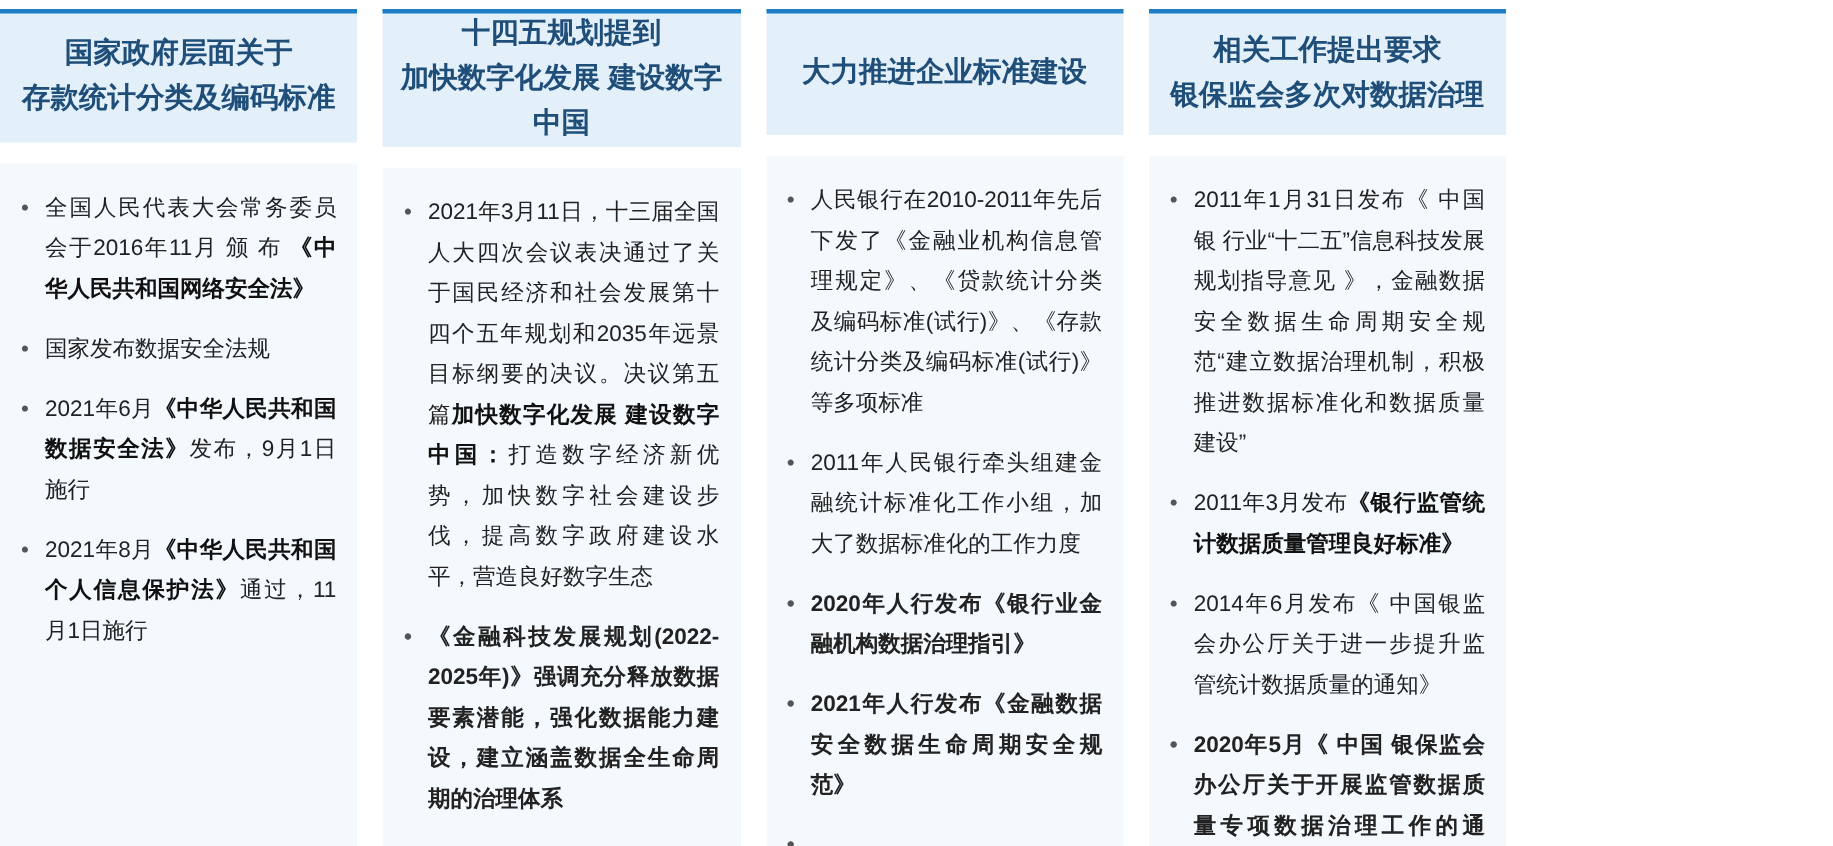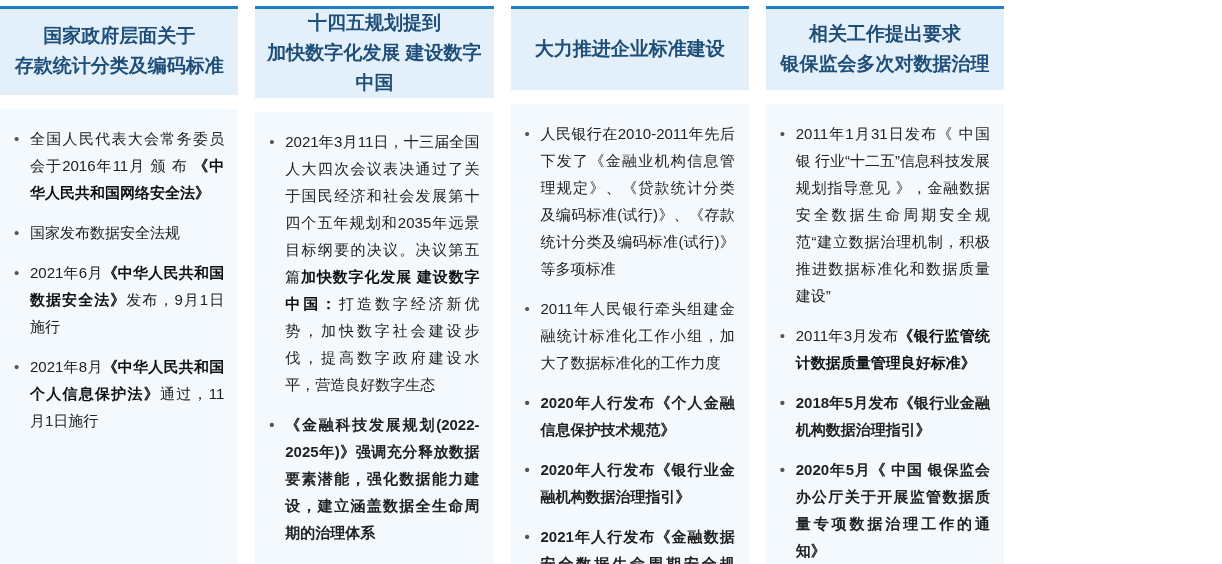--- a/index.html
+++ b/index.html
@@ -120,36 +120,35 @@
   </div>
 
   <div class="column">
     <div class="col-header">
       <span class="hline">大力推进企业标准建设</span>
     </div>
     <div class="col-body">
       <ul class="bullets" id="list-2">
           <li><span>人民银行在2010-2011年先后下发了《金融业机构信息管理规定》、《贷款统计分类及编码标准(试行)》、《存款统计分类及编码标准(试行)》等多项标准</span></li>
           <li><span>2011年人民银行牵头组建金融统计标准化工作小组，加大了数据标准化的工作力度</span></li>
-          <li class="strong-item"><span>2020年人行发布《个人金融信息保护技术规范》</span></li>
           <li class="strong-item"><span>2020年人行发布《银行业金融机构数据治理指引》</span></li>
           <li class="strong-item"><span>2021年人行发布《金融数据安全数据生命周期安全规范》</span></li>
           <li class="strong-item"></li>
         </ul>
     </div>
   </div>
 
   <div class="column">
     <div class="col-header">
       <span class="hline">相关工作提出要求</span>
       <span class="hline">银保监会多次对数据治理</span>
     </div>
     <div class="col-body">
       <ul class="bullets" id="list-3">
           <li><span>2011年1月31日发布《 中国 银 行业“十二五”信息科技发展规划指导意见 》，金融数据安全数据生命周期安全规范“建立数据治理机制，积极推进数据标准化和数据质量建设”</span></li>
           <li><span>2011年3月发布</span><b>《银行监管统计数据质量管理良好标准》</b></li>
-          <li class="strong-item"><span>2018年5月发布《银行业金融机构数据治理指引》</span></li>
+          <li><span>2014年6月发布《 中国银监会办公厅关于进一步提升监管统计数据质量的通知》</span></li>
           <li class="strong-item"><span>2020年5月《 中国 银保监会办公厅关于开展监管数据质量专项数据治理工作的通知》</span></li>
         </ul>
     </div>
   </div>
 
 </div>
 
 </body></html>

